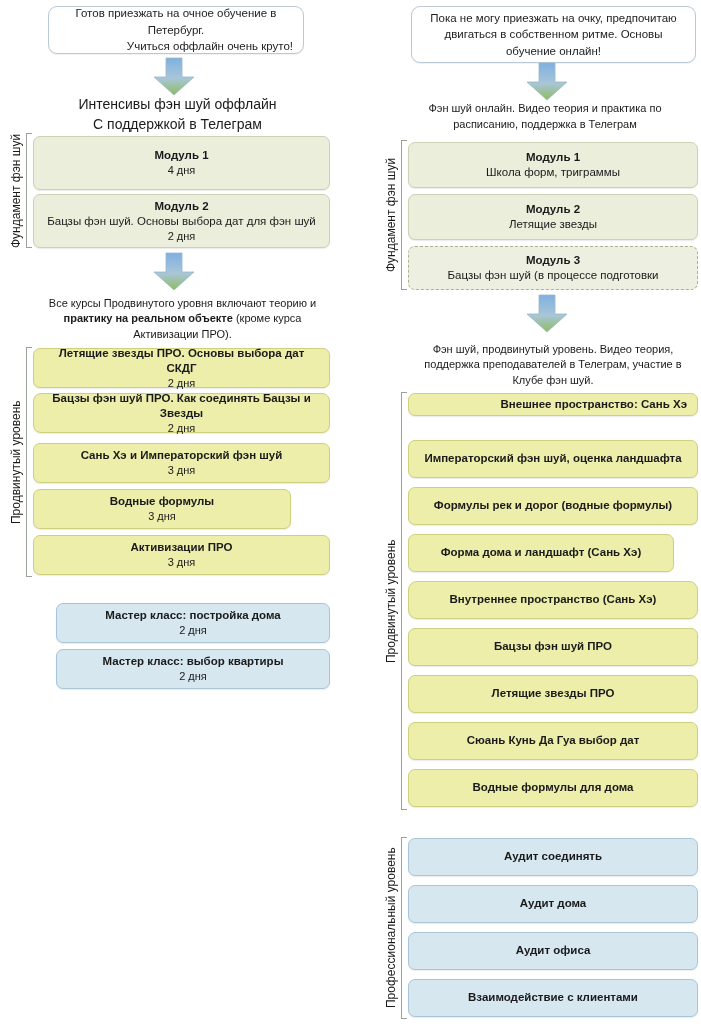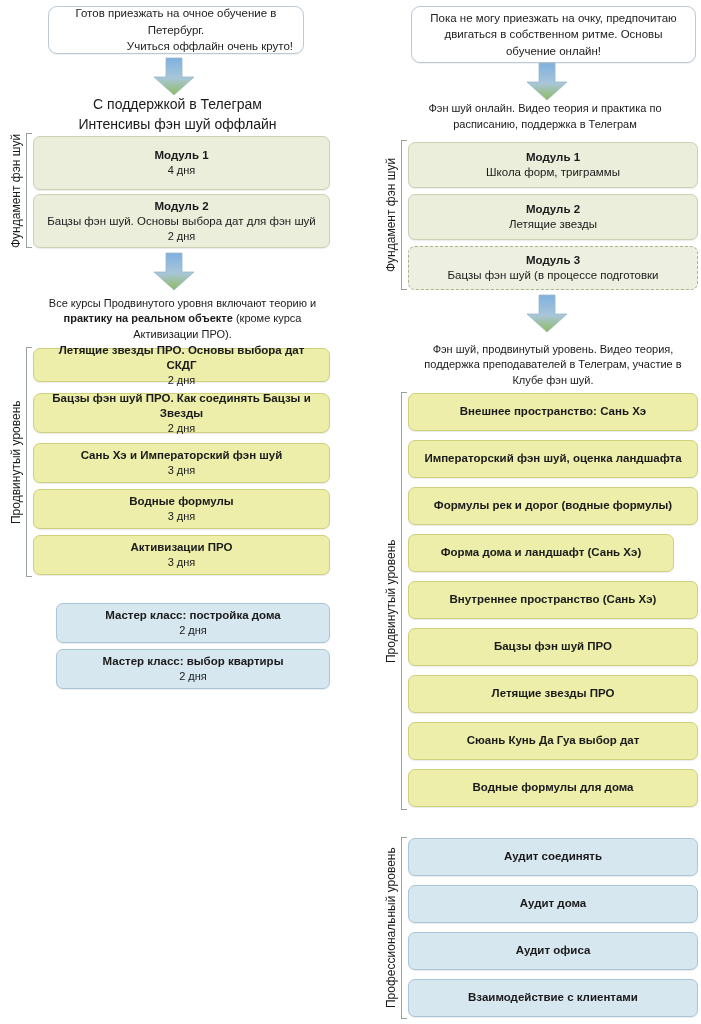--- a/index.html
+++ b/index.html
@@ -129,22 +129,22 @@
         <stop offset="0%" stop-color="#7fb0e0"></stop>
             <stop offset="55%" stop-color="#a8c6d8"></stop>
             <stop offset="100%" stop-color="#8ebb5e"></stop>
       </linearGradient>
         </defs>
       <path d="M14 1 L30 1 L30 20 L42 20 L22 38 L2 20 L14 20 Z" fill="url(#ag1)" stroke="#9ab7c9" stroke-width="0.8"></path>
     </svg>
   </div>
 
   <div class="caption big" style="left:20px;top:94px;width:315px;">
+    <div>Интенсивы фэн шуй оффлайн</div>
     <div>С поддержкой в Телеграм</div>
-    <div>Интенсивы фэн шуй оффлайн</div>
   </div>
 
   <div class="vrail" style="left:26px;top:133px;height:115px;"></div>
   <div class="vlabel" style="left:8px;top:133px;height:115px;width:16px;">Фундамент фэн шуй</div>
 
   <div class="box box-green" style="position:absolute;left:33px;top:136px;width:297px;height:54px;">
     <span class="t1">Модуль 1</span>
     <span class="days">4 дня</span>
   </div>
   <div class="box box-green" style="position:absolute;left:33px;top:194px;width:297px;height:54px;">
@@ -166,33 +166,33 @@
     </svg>
   </div>
 
   <div class="caption small" style="left:30px;top:296px;width:305px;">
     <span>Все курсы Продвинутого уровня включают теорию и </span><b>практику на реальном объекте</b><span> (кроме курса Активизации ПРО).</span>
   </div>
 
   <div class="vrail" style="left:26px;top:347px;height:230px;"></div>
   <div class="vlabel" style="left:8px;top:347px;height:230px;width:16px;">Продвинутый уровень</div>
 
-  <div class="box box-yellow" style="position:absolute;left:33px;top:348px;width:297px;height:34px;">
+  <div class="box box-yellow" style="position:absolute;left:33px;top:348px;width:297px;height:40px;">
     <span class="t1">Летящие звезды ПРО. Основы выбора дат СКДГ</span>
     <span class="days">2 дня</span>
   </div>
   <div class="box box-yellow" style="position:absolute;left:33px;top:393px;width:297px;height:40px;border-radius:8px;">
     <span class="t1">Бацзы фэн шуй ПРО. Как соединять Бацзы и Звезды</span>
     <span class="days">2 дня</span>
   </div>
   <div class="box box-yellow" style="position:absolute;left:33px;top:443px;width:297px;height:40px;">
     <span class="t1">Сань Хэ и Императорский фэн шуй</span>
     <span class="days">3 дня</span>
   </div>
-  <div class="box box-yellow" style="position:absolute;left:33px;top:489px;width:297px;height:40px;">
+  <div class="box box-yellow" style="position:absolute;left:33px;top:489px;width:258px;height:40px;">
     <span class="t1">Водные формулы</span>
     <span class="days">3 дня</span>
   </div>
   <div class="box box-yellow" style="position:absolute;left:33px;top:535px;width:297px;height:40px;">
     <span class="t1">Активизации ПРО</span>
     <span class="days">3 дня</span>
   </div>
 
   <div class="box box-blue" style="position:absolute;left:56px;top:603px;width:274px;height:40px;">
     <span class="t1">Мастер класс: постройка дома</span>
@@ -261,33 +261,33 @@
 
   <div class="caption small" style="left:48px;top:342px;width:300px;">
     <div>Фэн шуй, продвинутый уровень. Видео теория,</div>
     <div>поддержка преподавателей в Телеграм, участие в</div>
     <div>Клубе фэн шуй.</div>
   </div>
 
   <div class="vrail" style="left:46px;top:392px;height:418px;"></div>
   <div class="vlabel" style="left:28px;top:392px;height:418px;width:16px;">Продвинутый уровень</div>
 
-  <div class="box box-yellow" style="position:absolute;left:53px;top:393px;width:290px;height:38px;">
+  <div class="box box-yellow" style="position:absolute;left:53px;top:393px;width:290px;height:23px;align-items:flex-end;">
     <span class="t1">Внешнее пространство: Сань Хэ</span>
   </div>
   <div class="box box-yellow" style="position:absolute;left:53px;top:440px;width:290px;height:38px;">
     <span class="t1">Императорский фэн шуй, оценка ландшафта</span>
   </div>
   <div class="box box-yellow" style="position:absolute;left:53px;top:487px;width:290px;height:38px;">
     <span class="t1">Формулы рек и дорог (водные формулы)</span>
   </div>
   <div class="box box-yellow" style="position:absolute;left:53px;top:534px;width:266px;height:38px;">
     <span class="t1">Форма дома и ландшафт (Сань Хэ)</span>
   </div>
-  <div class="box box-yellow" style="position:absolute;left:53px;top:581px;width:290px;height:38px;">
+  <div class="box box-yellow" style="position:absolute;left:53px;top:581px;width:290px;height:38px;border-radius:9px;">
     <span class="t1">Внутреннее пространство (Сань Хэ)</span>
   </div>
   <div class="box box-yellow" style="position:absolute;left:53px;top:628px;width:290px;height:38px;">
     <span class="t1">Бацзы фэн шуй ПРО</span>
   </div>
   <div class="box box-yellow" style="position:absolute;left:53px;top:675px;width:290px;height:38px;">
     <span class="t1">Летящие звезды ПРО</span>
   </div>
   <div class="box box-yellow" style="position:absolute;left:53px;top:722px;width:290px;height:38px;">
     <span class="t1">Сюань Кунь Да Гуа выбор дат</span>

